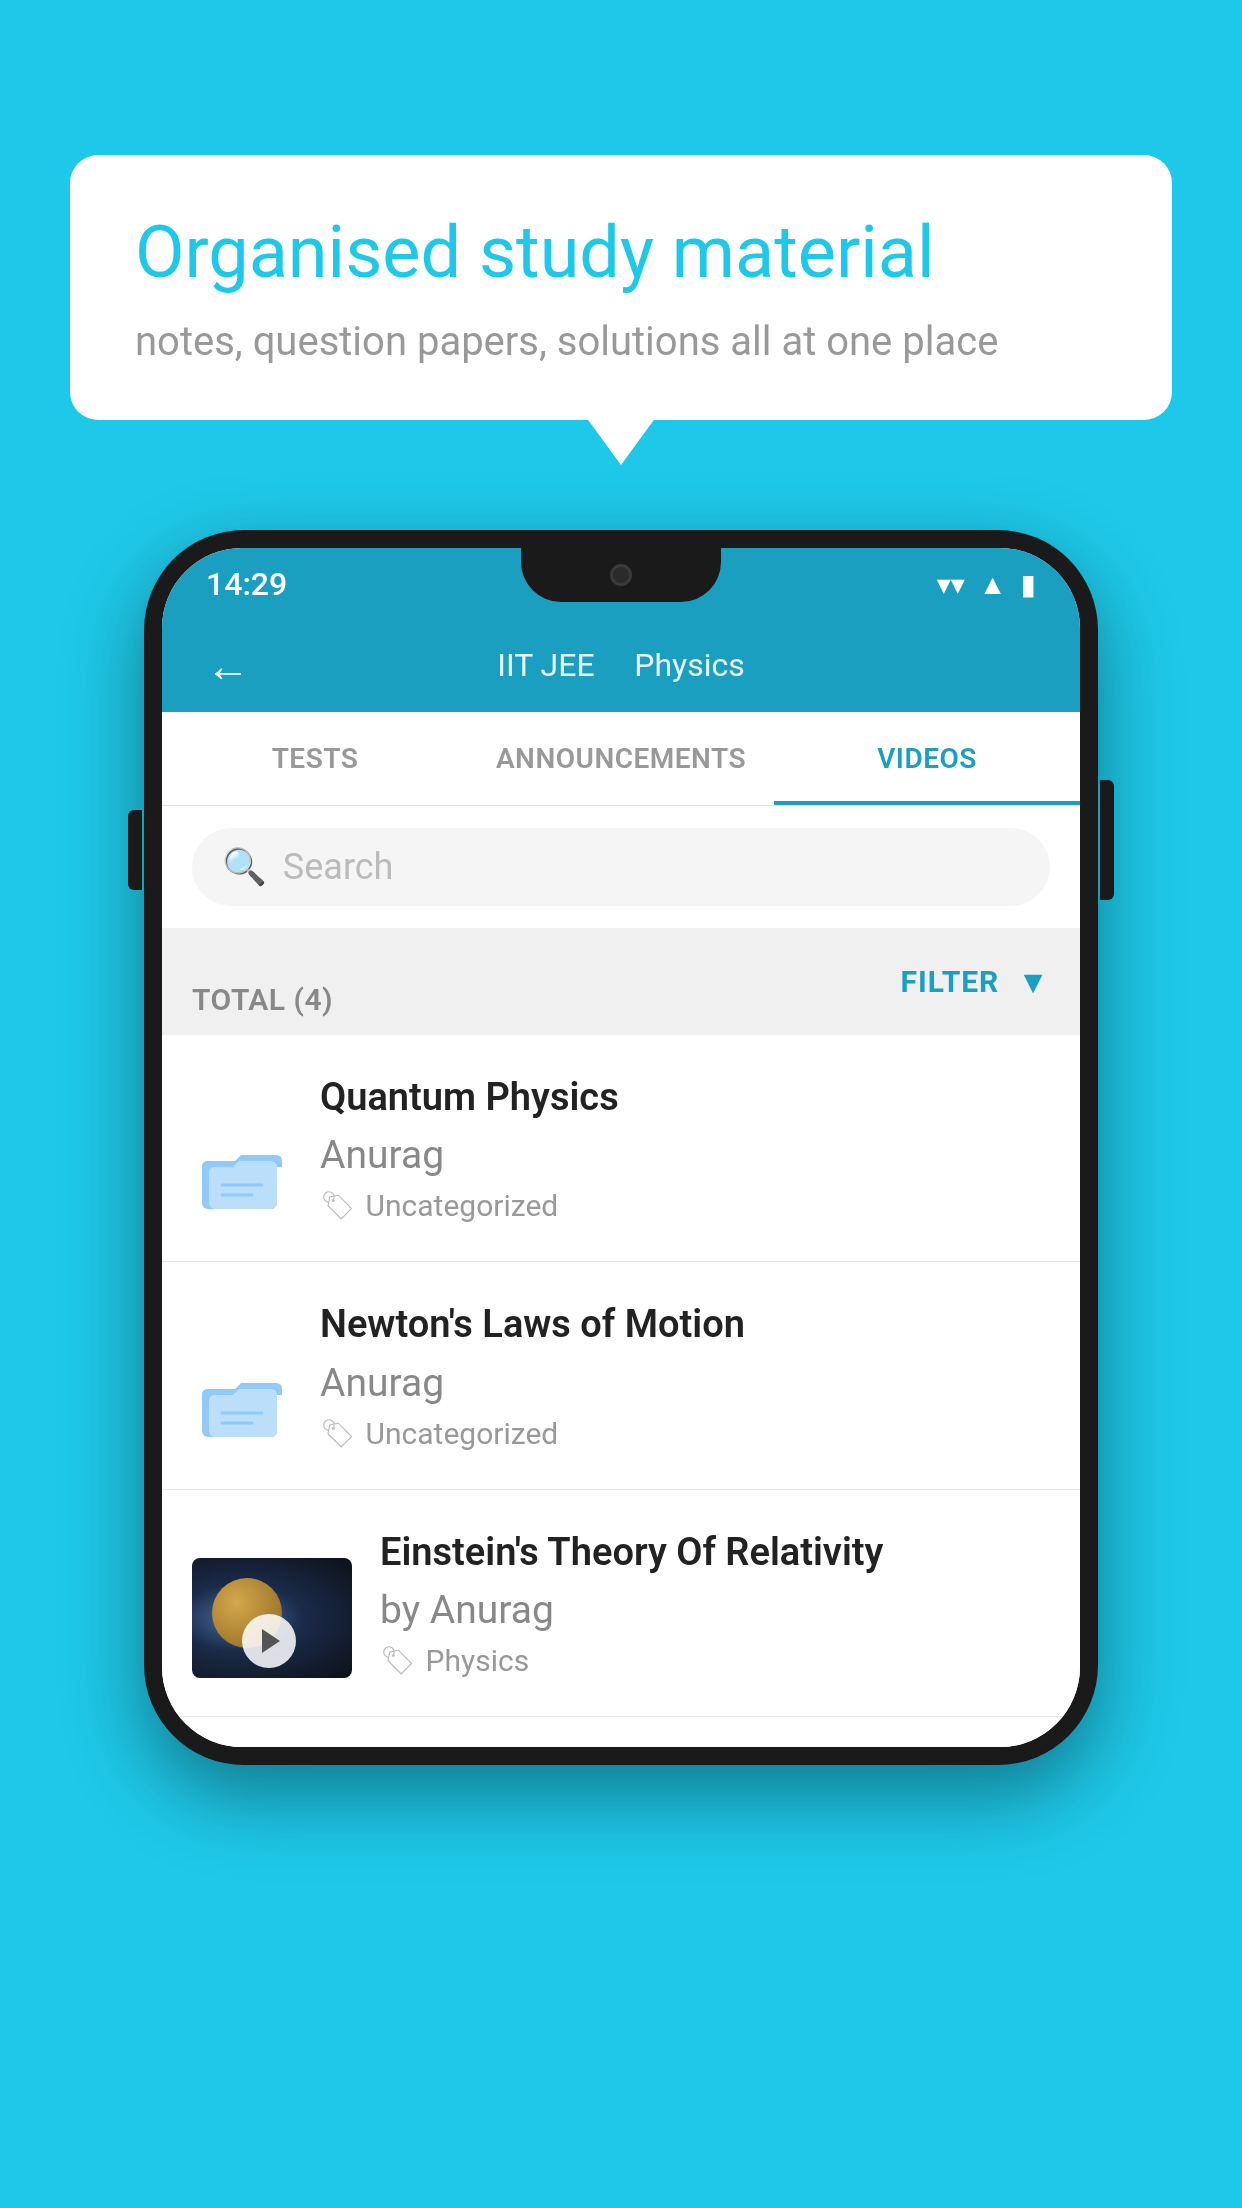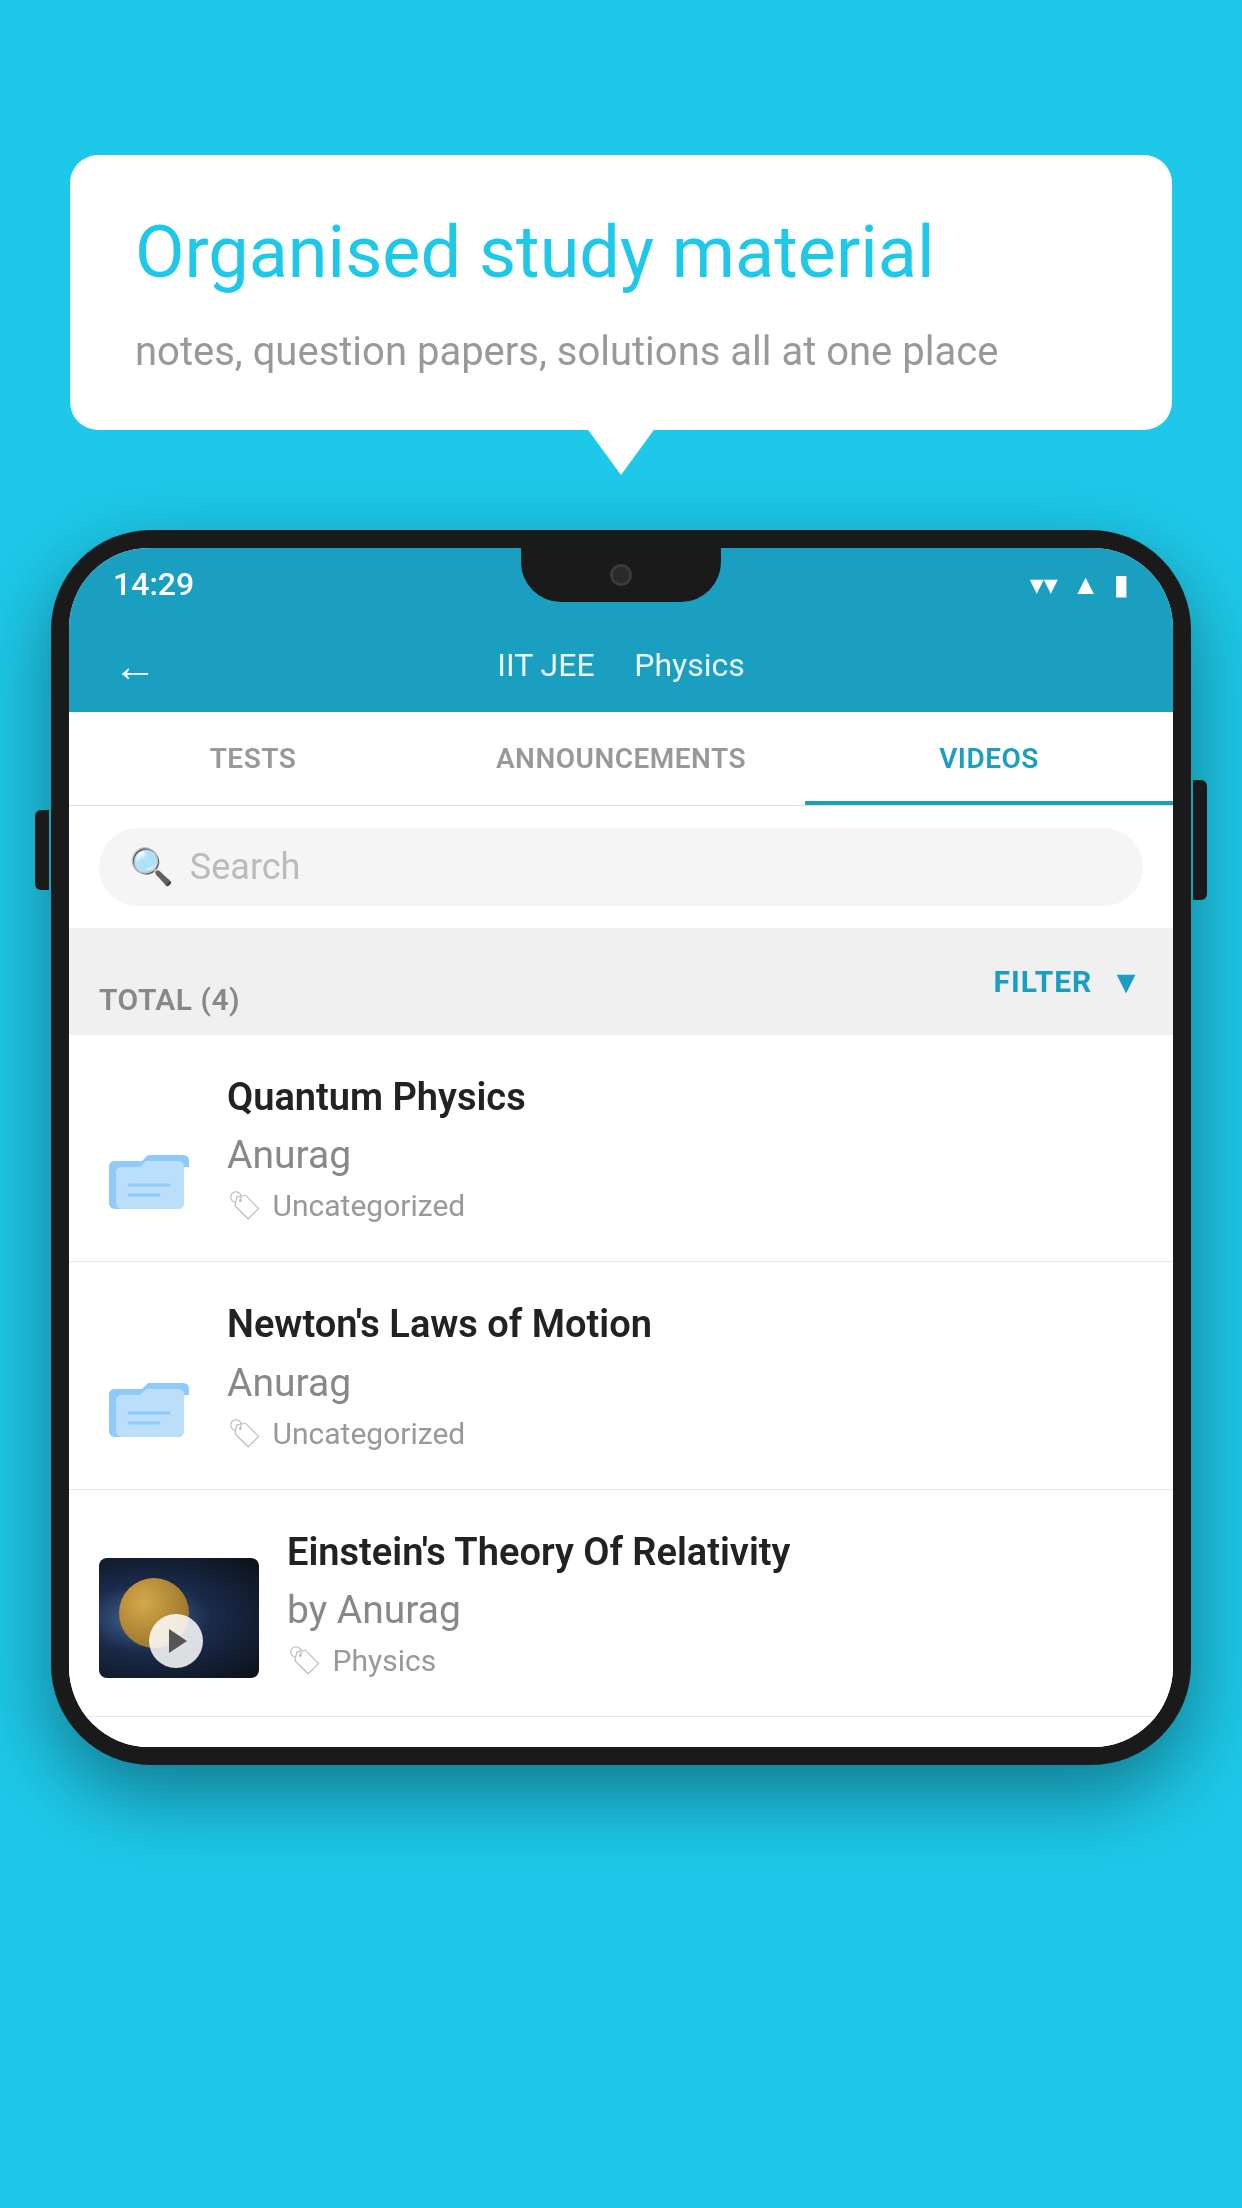--- a/index.html
+++ b/index.html
@@ -39,36 +39,36 @@
       border-left: 35px solid transparent;
       border-right: 35px solid transparent;
       border-top: 48px solid white;
     }
 
     .speech-bubble-title {
       color: #1EC8E8;
       font-size: 72px;
       font-weight: 400;
       line-height: 1.2;
-      margin-bottom: 32px;
+      margin-bottom: 22px;
     }
 
     .speech-bubble-subtitle {
       color: #999;
       font-size: 40px;
       font-weight: 400;
     }
 
     
     .phone-wrapper {
       position: absolute;
       top: 530px;
       left: 50%;
       transform: translateX(-50%);
-      width: 1140px;
+      width: 954px;
     }
 
     .phone-outer {
       background: #1a1a1a;
       border-radius: 100px;
       padding: 18px;
       box-shadow: 0 30px 80px rgba(0,0,0,0.4);
       position: relative;
     }
 

